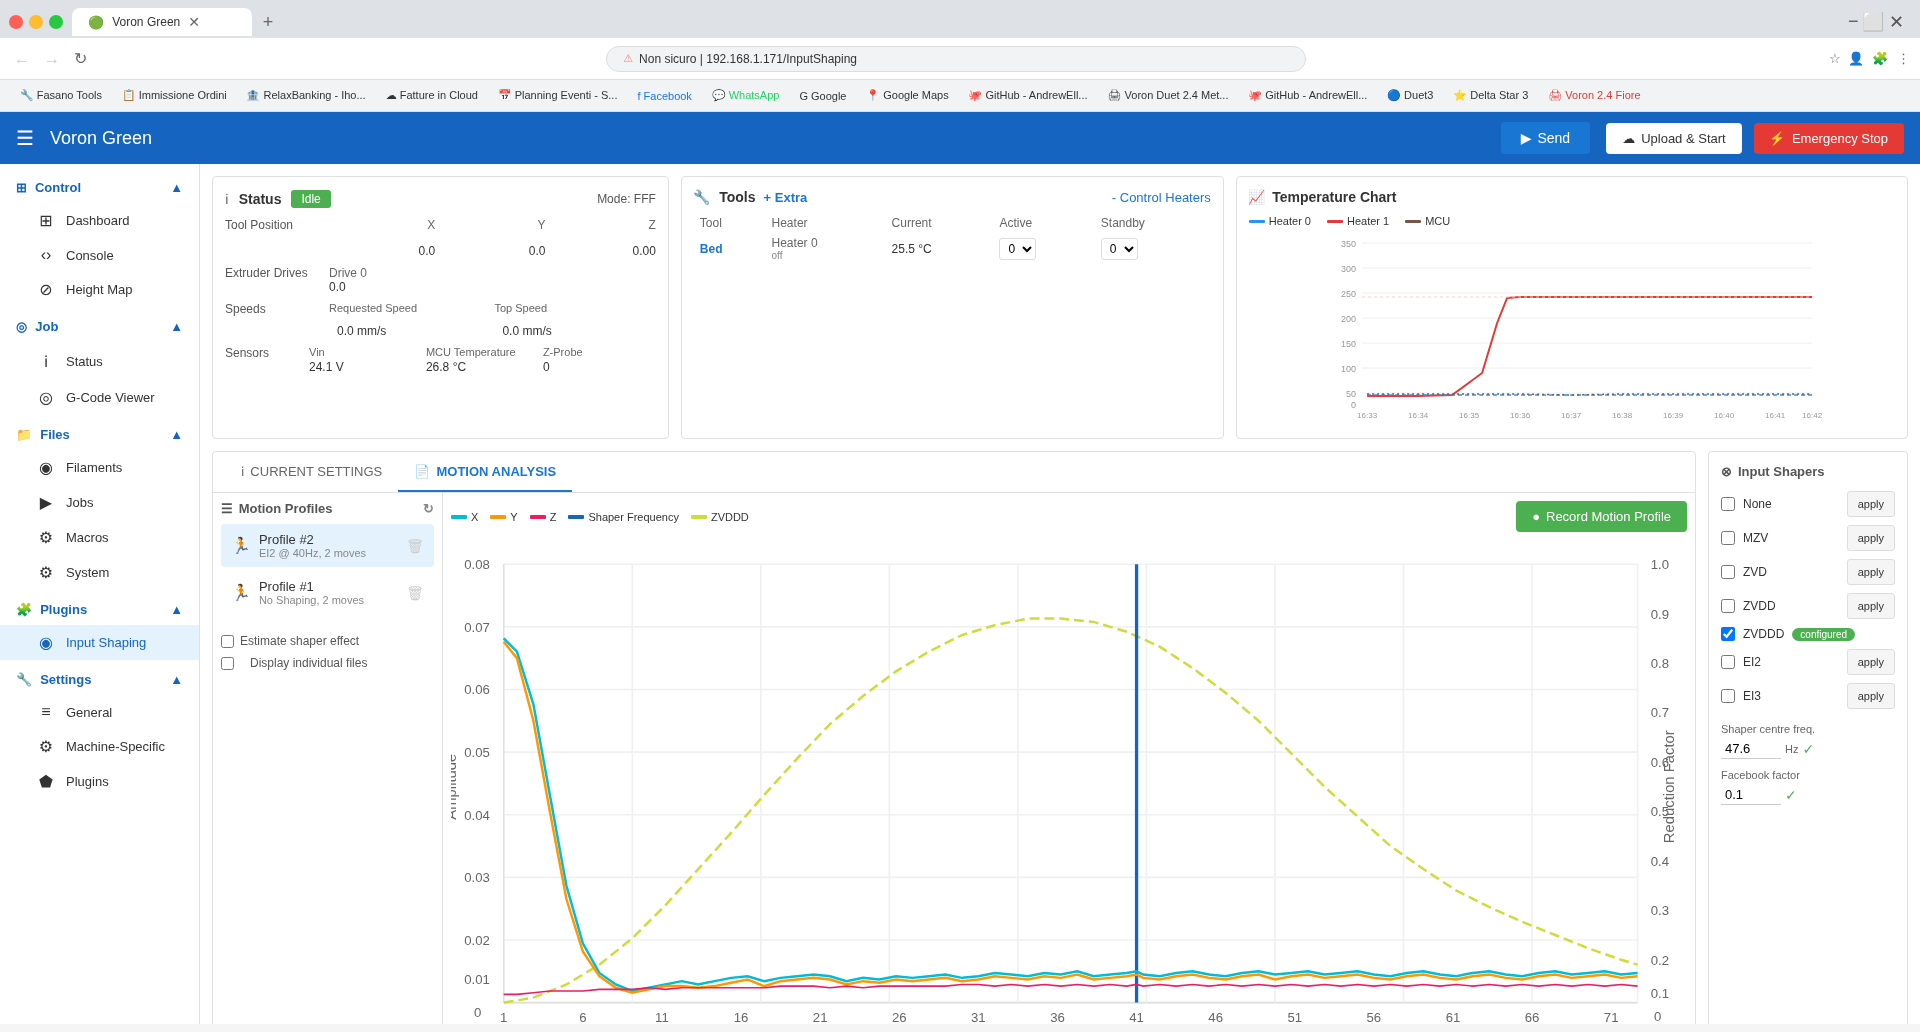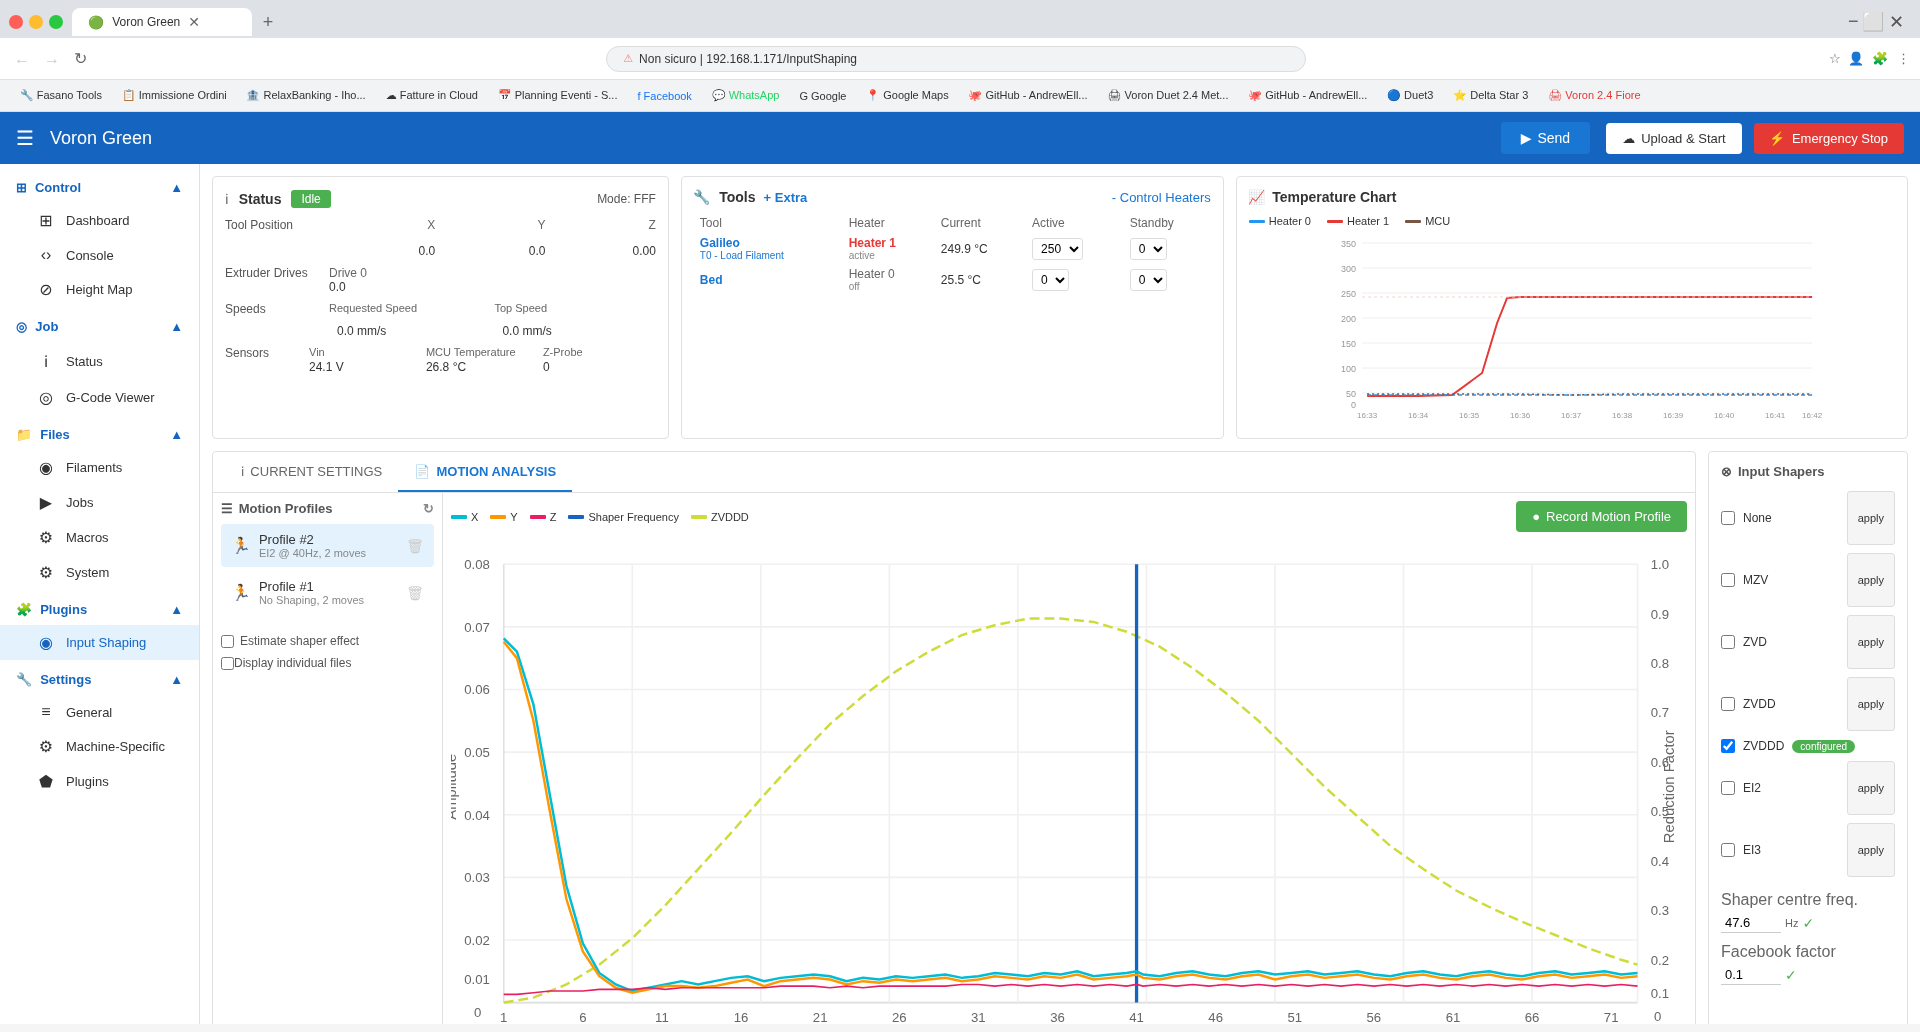--- a/index.html
+++ b/index.html
@@ -92,24 +92,24 @@
     .chart-legend { display: flex; gap: 12px; font-size: 11px; align-items: center; flex-wrap: wrap; }
     .record-btn { background: #4caf50; color: #fff; border: none; padding: 8px 16px; border-radius: 4px; cursor: pointer; display: flex; align-items: center; gap: 6px; font-size: 13px; white-space: nowrap; }
     .chart-checkbox { display: flex; align-items: center; gap: 6px; font-size: 12px; color: #555; cursor: pointer; }
 
     
     .shapers-title { font-size: 13px; font-weight: 600; margin-bottom: 12px; display: flex; align-items: center; gap: 6px; color: #555; }
     .shaper-row { display: flex; align-items: center; justify-content: space-between; margin-bottom: 8px; }
     .shaper-left { display: flex; align-items: center; gap: 8px; }
     .shaper-checkbox { width: 14px; height: 14px; }
     .shaper-label { font-size: 12px; }
-    .apply-btn { background: #f5f5f5; border: 1px solid #ddd; border-radius: 3px; padding: 20px 10px; font-size: 11px; cursor: pointer; color: #333; }
+    .apply-btn { background: #f5f5f5; border: 1px solid #ddd; border-radius: 3px; padding: 6px 10px; font-size: 11px; cursor: pointer; color: #333; }
     .configured-badge { background: #4caf50; color: #fff; font-size: 10px; padding: 1px 8px; border-radius: 10px; }
     .shaper-freq { margin-top: 10px; font-size: 12px; }
-    .shaper-freq label { color: #666; display: block; margin-bottom: 4px; font-size: 16px; }
+    .shaper-freq label { color: #666; display: block; margin-bottom: 4px; font-size: 11px; }
     .shaper-freq .freq-row { display: flex; align-items: center; gap: 4px; }
     .shaper-freq input { border: none; border-bottom: 1px solid #ccc; width: 60px; padding: 2px 4px; font-size: 13px; font-weight: 500; background: transparent; }
     .shaper-freq .unit { font-size: 11px; color: #666; }
     .check-icon { color: #4caf50; font-size: 14px; cursor: pointer; }
 
     
     ::-webkit-scrollbar { width: 6px; }
     ::-webkit-scrollbar-track { background: #f1f1f1; }
     ::-webkit-scrollbar-thumb { background: #bbb; border-radius: 3px; }
   </style>
@@ -380,41 +380,20 @@
             <thead>
               <tr>
                 <th>Tool</th>
                 <th>Heater</th>
                 <th>Current</th>
                 <th>Active</th>
                 <th>Standby</th>
               </tr>
             </thead>
             <tbody id="tools-table-body">
-                <tr>
-      <td style="color:#1976d2; font-weight:600; cursor:pointer;">
-        <div>Galileo</div>
-        <div style="font-size:10px; color:#1976d2; font-weight:400;">T0 - Load Filament</div>
-      </td>
-      <td>
-        <div style="color:#e53935; font-weight:600;">Heater 1</div>
-        <div style="font-size:10px; color:#888;">active</div>
-      </td>
-      <td>249.9 °C</td>
-      <td>
-        <select class="heater-select">
-          <option>250</option>
-        </select>
-      </td>
-      <td>
-        <select class="heater-select">
-          <option>0</option>
-        </select>
-      </td>
-    </tr>
                 <tr>
       <td style="color:#1976d2; font-weight:600; cursor:pointer;">
         <div>Bed</div>
         <div style="font-size:10px; color:#1976d2; font-weight:400;"></div>
       </td>
       <td>
         <div style="color:#666;">Heater 0</div>
         <div style="font-size:10px; color:#888;">off</div>
       </td>
       <td>25.5 °C</td>
@@ -540,21 +519,21 @@
                   </div>
                 </div>
                 <span class="delete-icon">🗑</span>
               </div>
 
               <div style="margin-top: auto; padding-top: 16px;">
                 <label class="chart-checkbox" style="display:flex; align-items:center; gap:6px; font-size:12px; margin-bottom:8px; cursor:pointer;">
                   <input type="checkbox" style="">
                   <span>Estimate shaper effect</span>
                 </label>
-                <label class="chart-checkbox" style="display:flex; align-items:center; gap:0; font-size:12px; cursor:pointer;">
+                <label class="chart-checkbox" style="display:flex; align-items:center; gap:16px; font-size:12px; cursor:pointer;">
                   <input type="checkbox" style="">
                   <span>Display individual files</span>
                 </label>
               </div>
             </div>
 
             <div class="chart-panel">
               <div class="chart-controls">
                 <div class="chart-legend">
                   <div class="legend-item">

